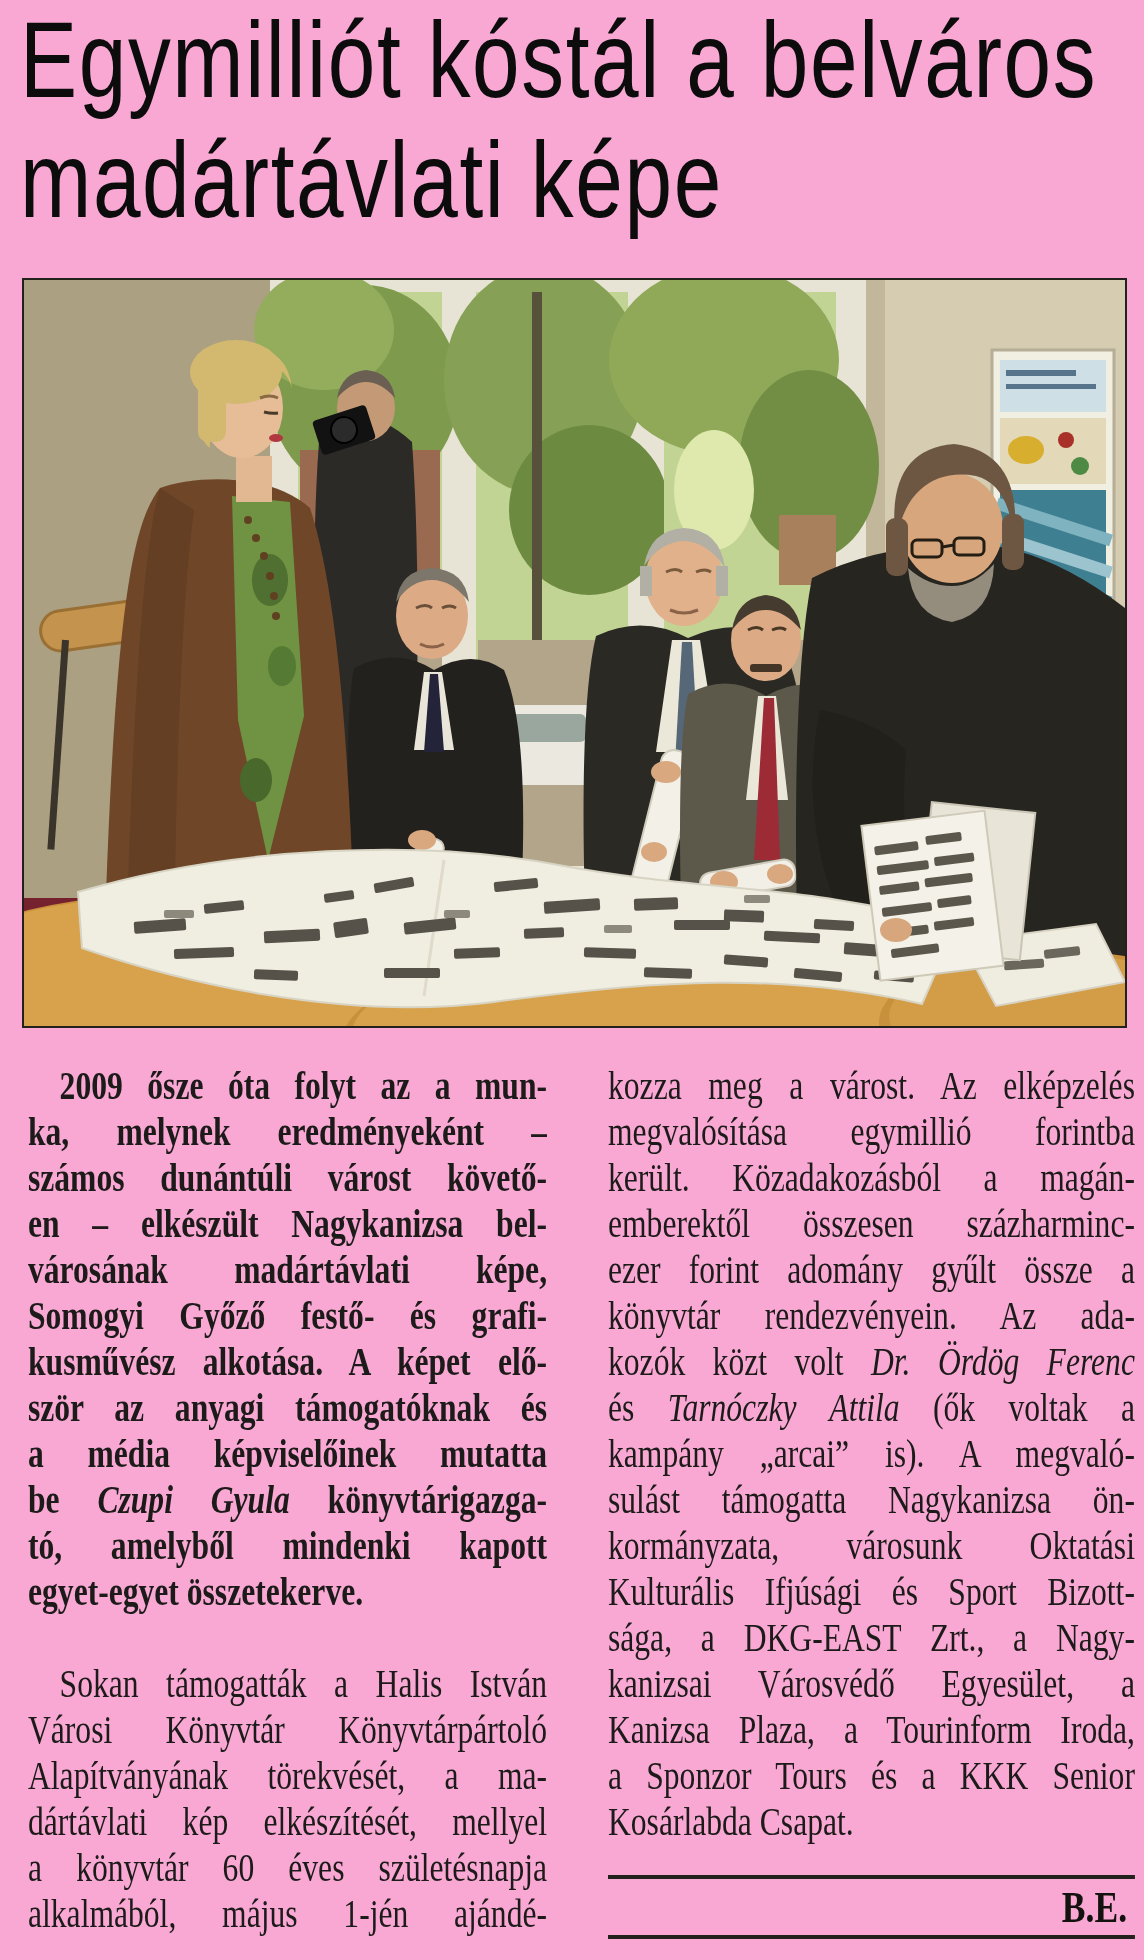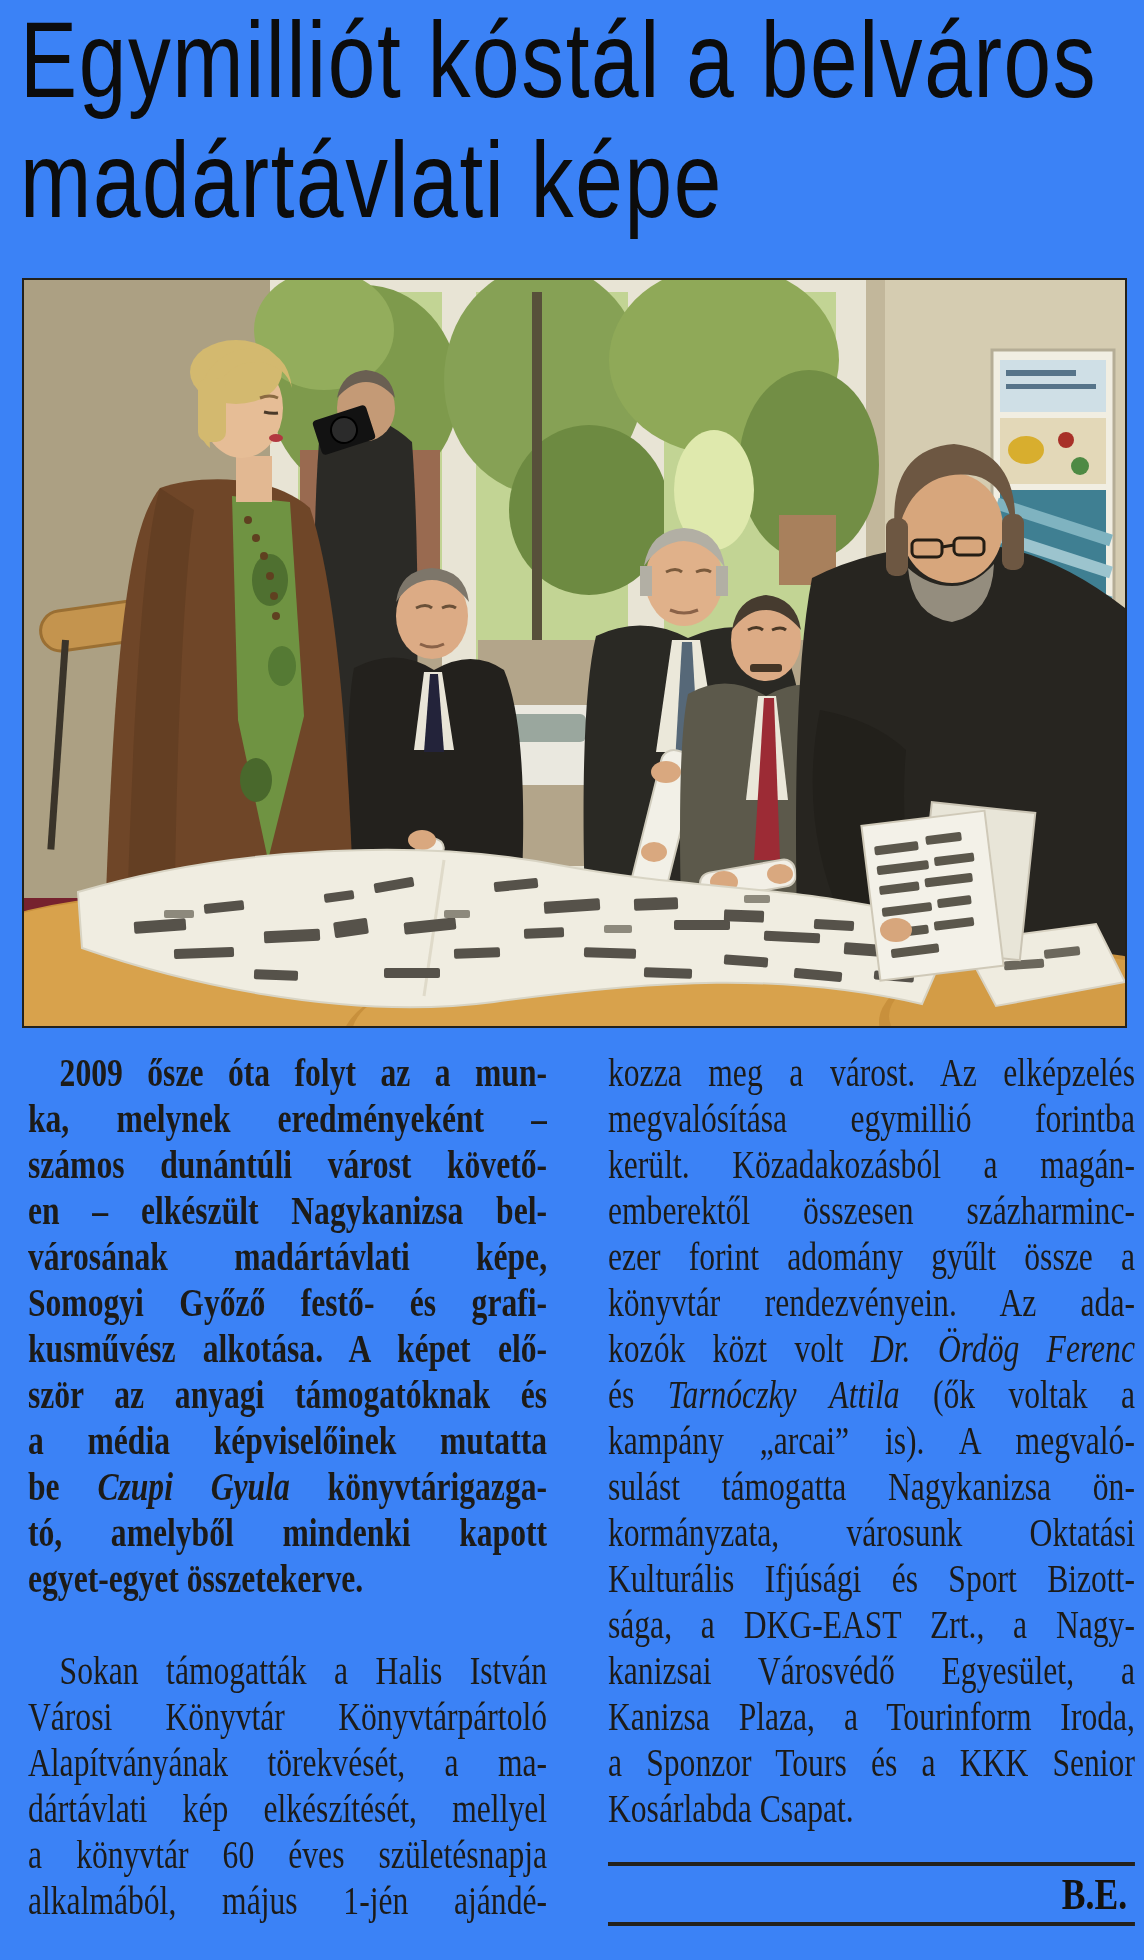--- a/index.html
+++ b/index.html
@@ -1,35 +1,35 @@
 <!DOCTYPE html>
 <html><head>
 <meta charset="utf-8">
 <style>
   html,body{margin:0;padding:0;background:#ffffff;}
   body{width:1144px;height:1960px;position:relative;overflow:hidden;
        font-family:"Liberation Serif",serif;color:#1c1b19;}
 
-  .page{position:absolute;inset:0;background:#3b82f6;}
+  .page{position:absolute;inset:0;background:#f9a8d4;}
 
   
   .headline{position:absolute;left:20px;top:0;margin:0;
     font-family:"Liberation Sans",sans-serif;font-weight:400;
     font-size:107px;line-height:120px;letter-spacing:2px;color:#0c0c0c;
     transform:scaleX(0.80);transform-origin:0 0;white-space:nowrap;}
   .hl-line{height:120px;}
 
   
   .photo{position:absolute;left:22px;top:278px;width:1101px;height:746px;margin:0;
     border:2px solid #23211c;background:#aca083;overflow:hidden;}
   .photo svg{display:block;width:100%;height:100%;}
 
   
   .textcols{position:absolute;left:0;top:1048px;width:1144px;}
-  .col{position:absolute;top:2px;}
+  .col{position:absolute;top:15px;}
   .col-left{left:28px;width:519px;}
   .col-right{left:608px;width:527px;}
   .colscale{transform:scaleX(0.79);transform-origin:0 0;}
   .col-left .colscale{width:657px;}
   .col-right .colscale{width:667px;}
 
   .line{font-size:40px;height:46px;line-height:46px;overflow:hidden;
         text-align:justify;text-align-last:justify;}
   .line.lastline{text-align-last:left;}
   .line.firstline{text-indent:40px;}

